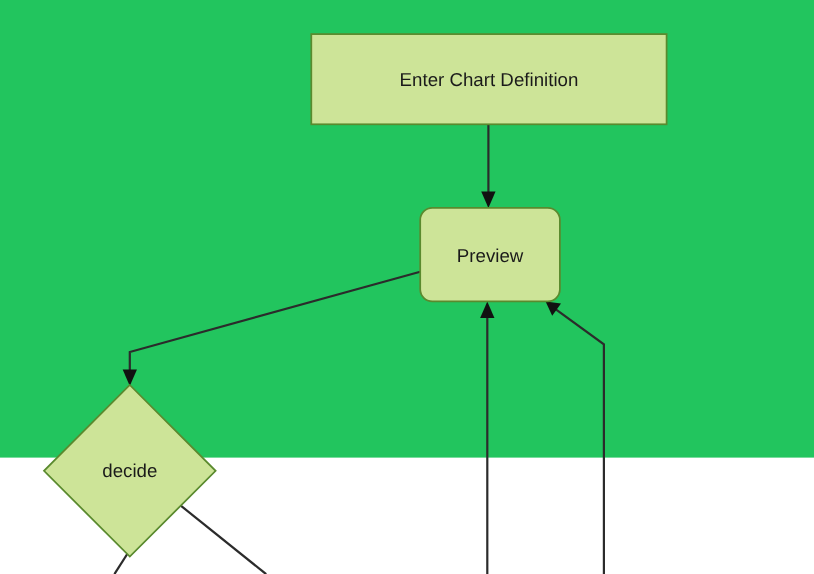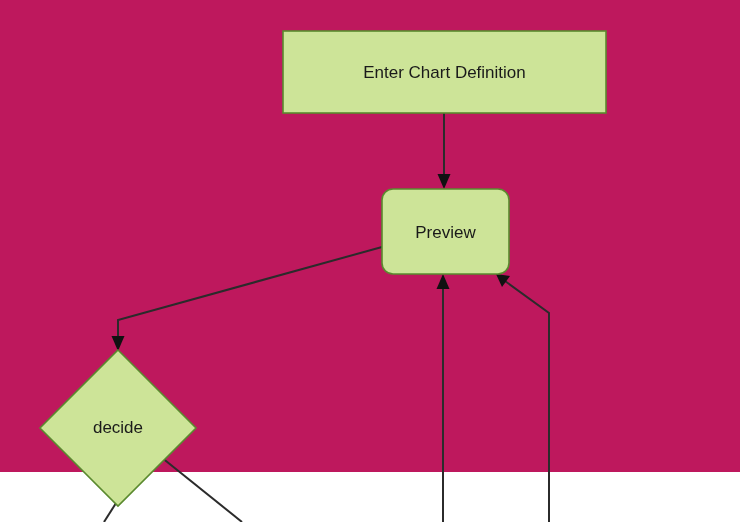--- a/index.html
+++ b/index.html
@@ -9,22 +9,22 @@
   }
   body {
     width: 740px;
     height: 522px;
     overflow: hidden;
     font-family: "Liberation Sans", sans-serif;
   }
   #diagram-root {
     position: relative;
     width: 740px;
-    height: 472px;
-    background: #be185d;
+    height: 416px;
+    background: #22c55e;
   }
   svg#flowchart-svg {
     position: absolute;
     top: 0;
     left: 0;
     width: 740px;
     height: 522px;
     display: block;
   }
   .node-shape {

